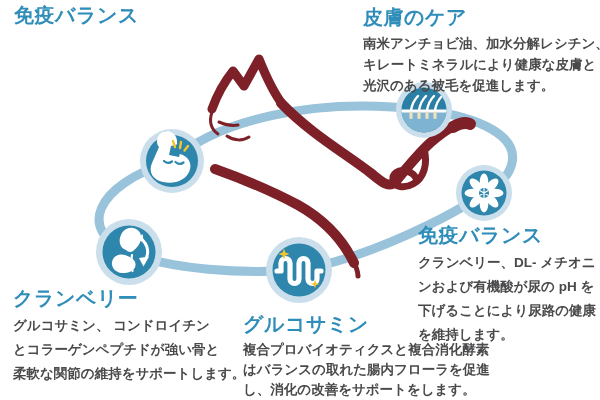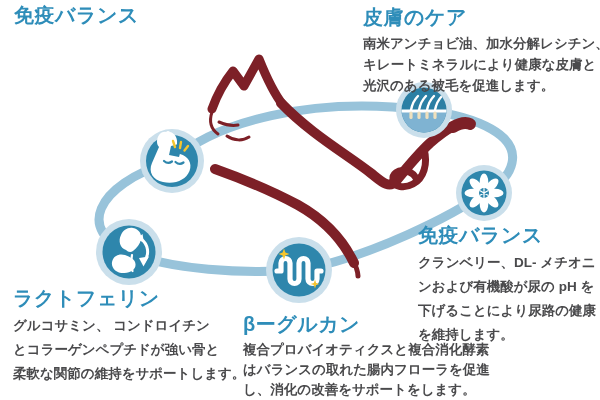--- a/index.html
+++ b/index.html
@@ -154,26 +154,26 @@
 
   <div class="section" id="sec-urinary">
     <h2>免疫バランス</h2>
     <p>クランベリー、DL- メチオニ
 ンおよび有機酸が尿の pH を
 下げることにより尿路の健康
 を維持します。</p>
   </div>
 
   <div class="section" id="sec-digestive">
-    <h2>βーグルカン</h2>
+    <h2>グルコサミン</h2>
     <p>複合プロバイオティクスと複合消化酵素
 はバランスの取れた腸内フローラを促進
 し、消化の改善をサポートをします。</p>
   </div>
 
   <div class="section" id="sec-bone">
-    <h2>ラクトフェリン</h2>
+    <h2>クランベリー</h2>
     <p>グルコサミン、 コンドロイチン
 とコラーゲンペプチドが強い骨と
 柔軟な関節の維持をサポートします。</p>
   </div>
 
 </div>
 
 </body></html>

